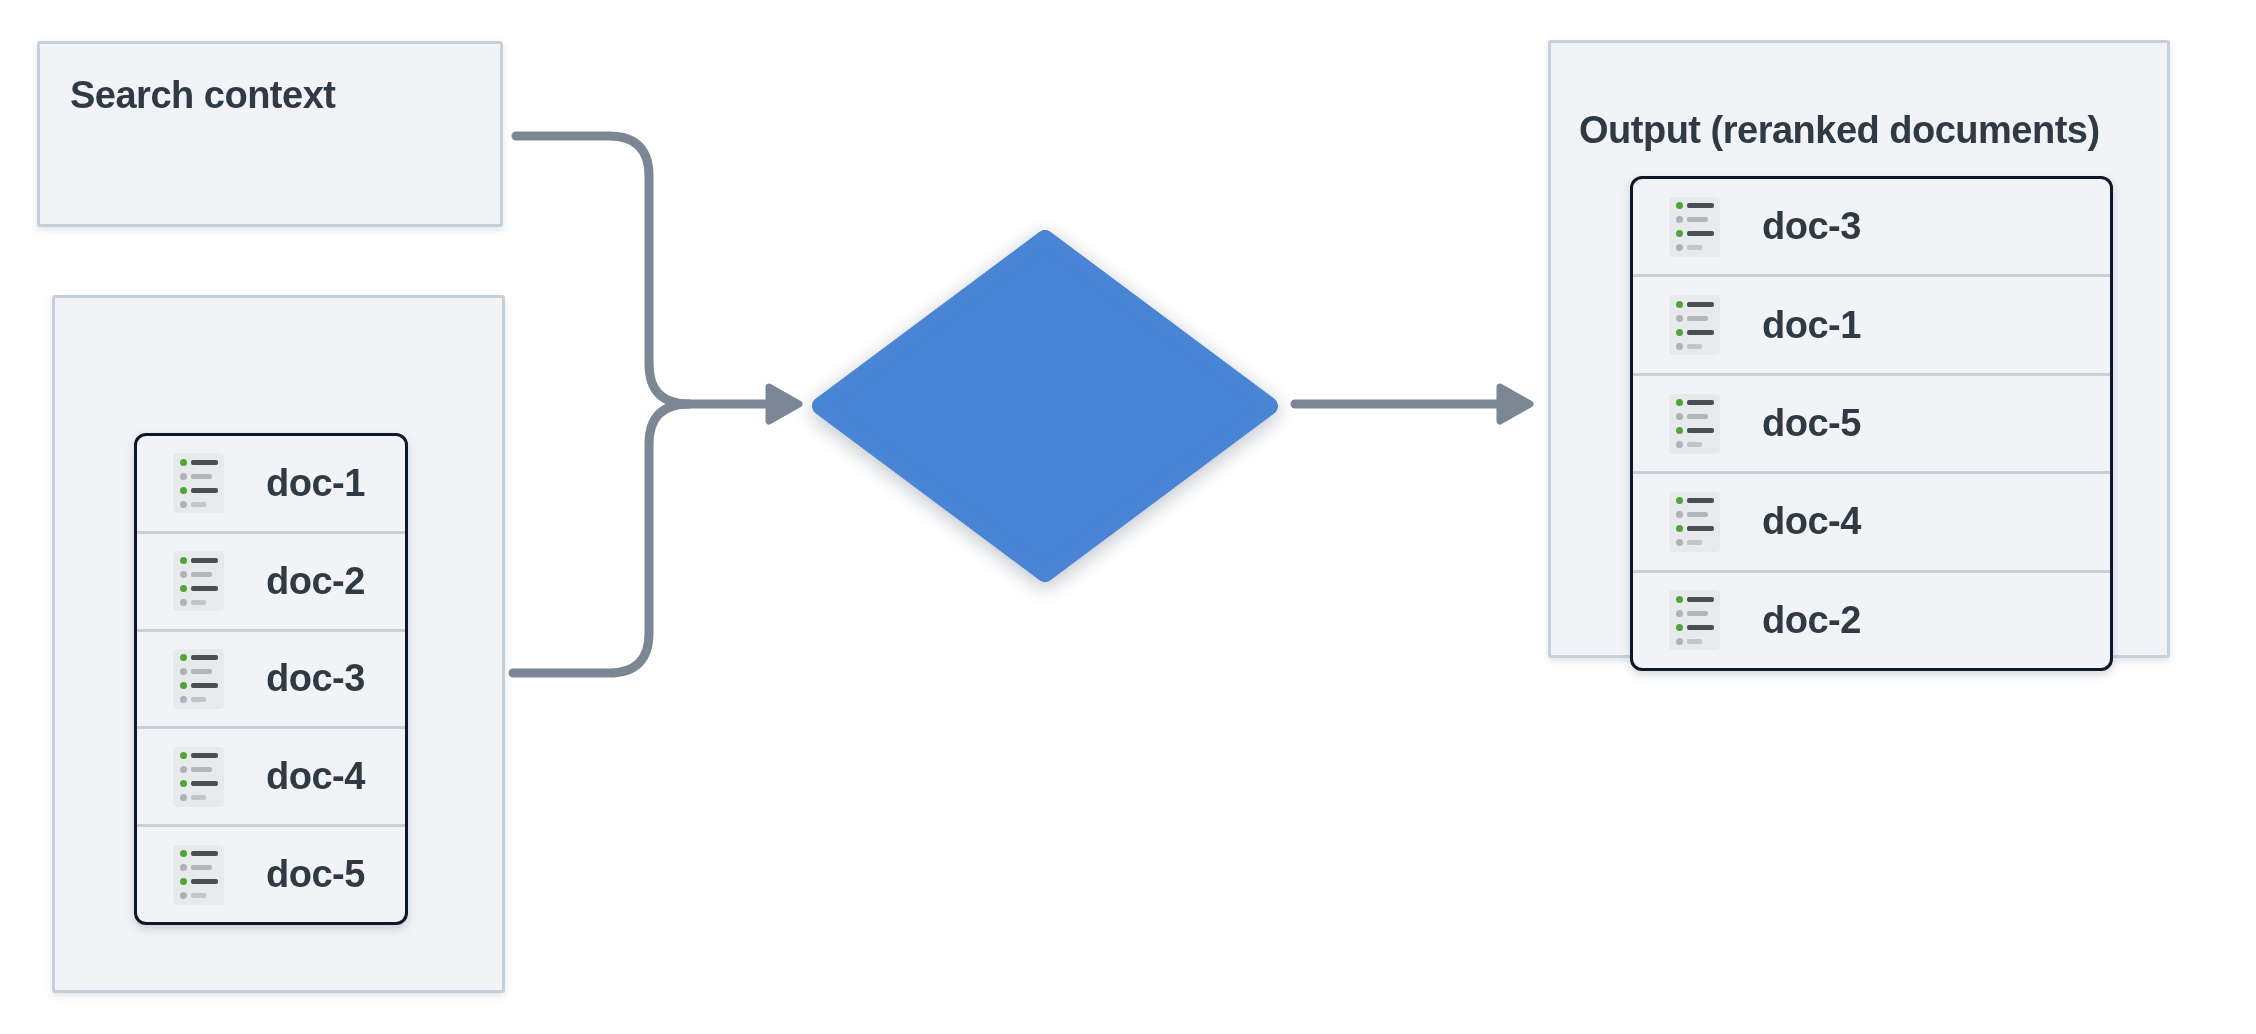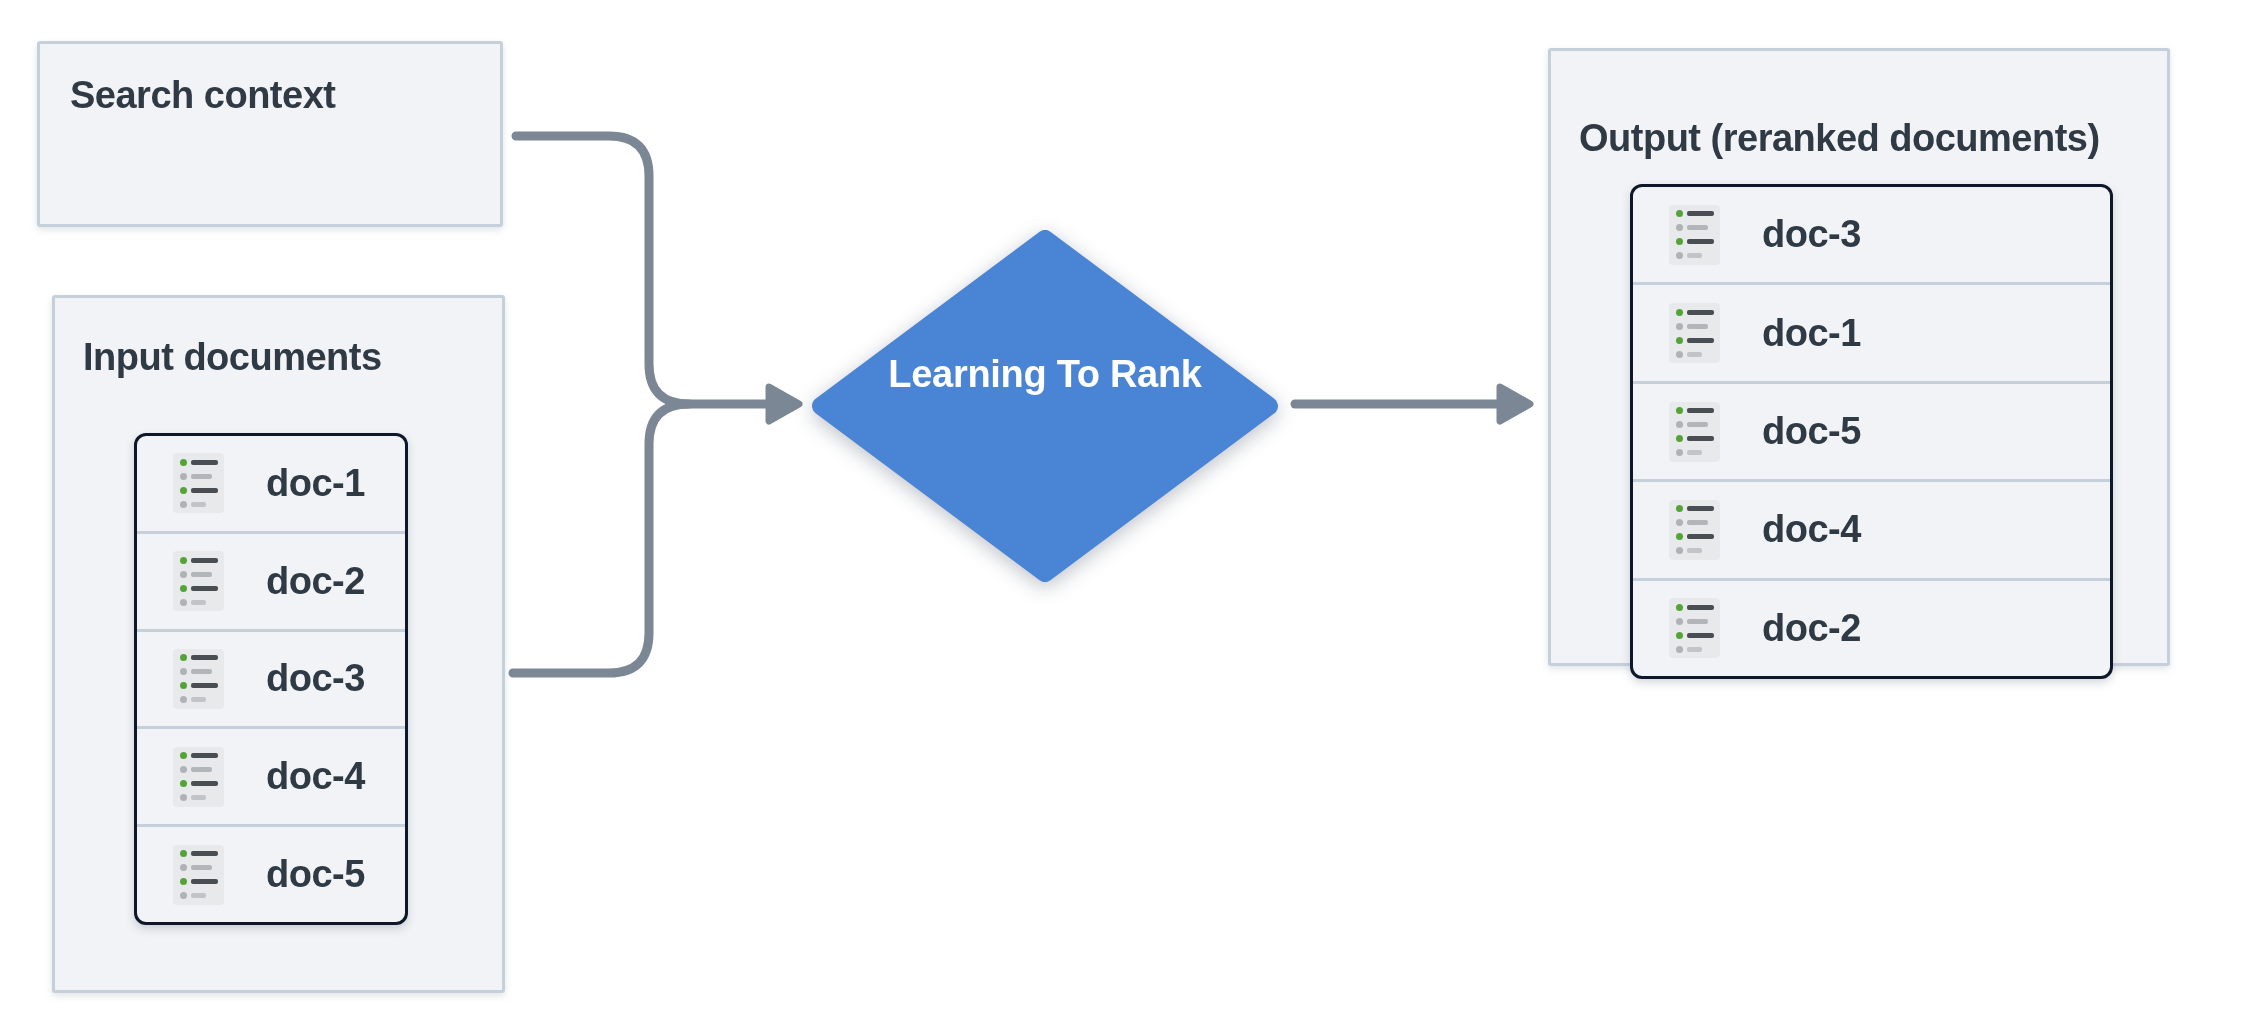--- a/index.html
+++ b/index.html
@@ -31,21 +31,21 @@
   #search-box{left:37px;top:41px;width:466px;height:186px;padding:30px 37px 0 30px;}
   #search-box .panel-title{margin:0 0 30px 0;}
   .query-text{
     font-size:37px;
     font-weight:400;
     color:#37424c;
     white-space:nowrap;
   }
   #input-box{left:52px;top:295px;width:453px;height:698px;}
   #input-box .panel-title{position:absolute;left:28px;top:38px;}
-  #output-box{left:1548px;top:48px;width:622px;height:618px;}
+  #output-box{left:1548px;top:40px;width:622px;height:618px;}
   #output-box .panel-title{position:absolute;left:28px;top:66px;}
 
   
   .doc-list{
     position:absolute;
     border:3px solid #0f172a;
     border-radius:12px;
     background:#f1f3f6;
     box-sizing:border-box;
     overflow:hidden;
@@ -116,28 +116,26 @@
 
   <svg id="wires" viewBox="0 0 2256 1034">
     <path class="connector" d="M 516 136 H 609 Q 649 136 649 176 V 364 Q 649 404 689 404 H 768" stroke="#7b8795"></path>
     <path class="connector" d="M 513 673 H 609 Q 649 673 649 633 V 444 Q 649 404 689 404" stroke="#7b8795"></path>
     <path class="arrowhead" stroke="#7b8795" d="M 769 387 L 799 404 L 769 421 Z" fill="#7b8795"></path>
     <path class="connector" d="M 1295 404 H 1498" stroke="#7b8795"></path>
     <path class="arrowhead" stroke="#7b8795" d="M 1500 387 L 1530 404 L 1500 421 Z" fill="#7b8795"></path>
     <path id="diamond-shape" stroke="#4a84d4" d="M 821 406 L 1045 239 L 1269 406 L 1045 573 Z" fill="#4a84d4"></path>
   </svg>
 
-  <div class="diamond-label">Learning To Rank</div>
 
   <div class="panel" id="search-box">
     <div class="panel-title">Search context</div>
   </div>
 
   <div class="panel" id="input-box">
-    <div class="panel-title">Input documents</div>
     <div class="doc-list">
       <div class="doc-row">
         <span class="doc-icon">
           <span class="icon-line">
               <span class="icon-dot dot-green"></span>
               <span class="icon-bar bar-dark"></span>
             </span>
           <span class="icon-line">
               <span class="icon-dot dot-gray"></span>
               <span class="icon-bar bar-mid"></span>

